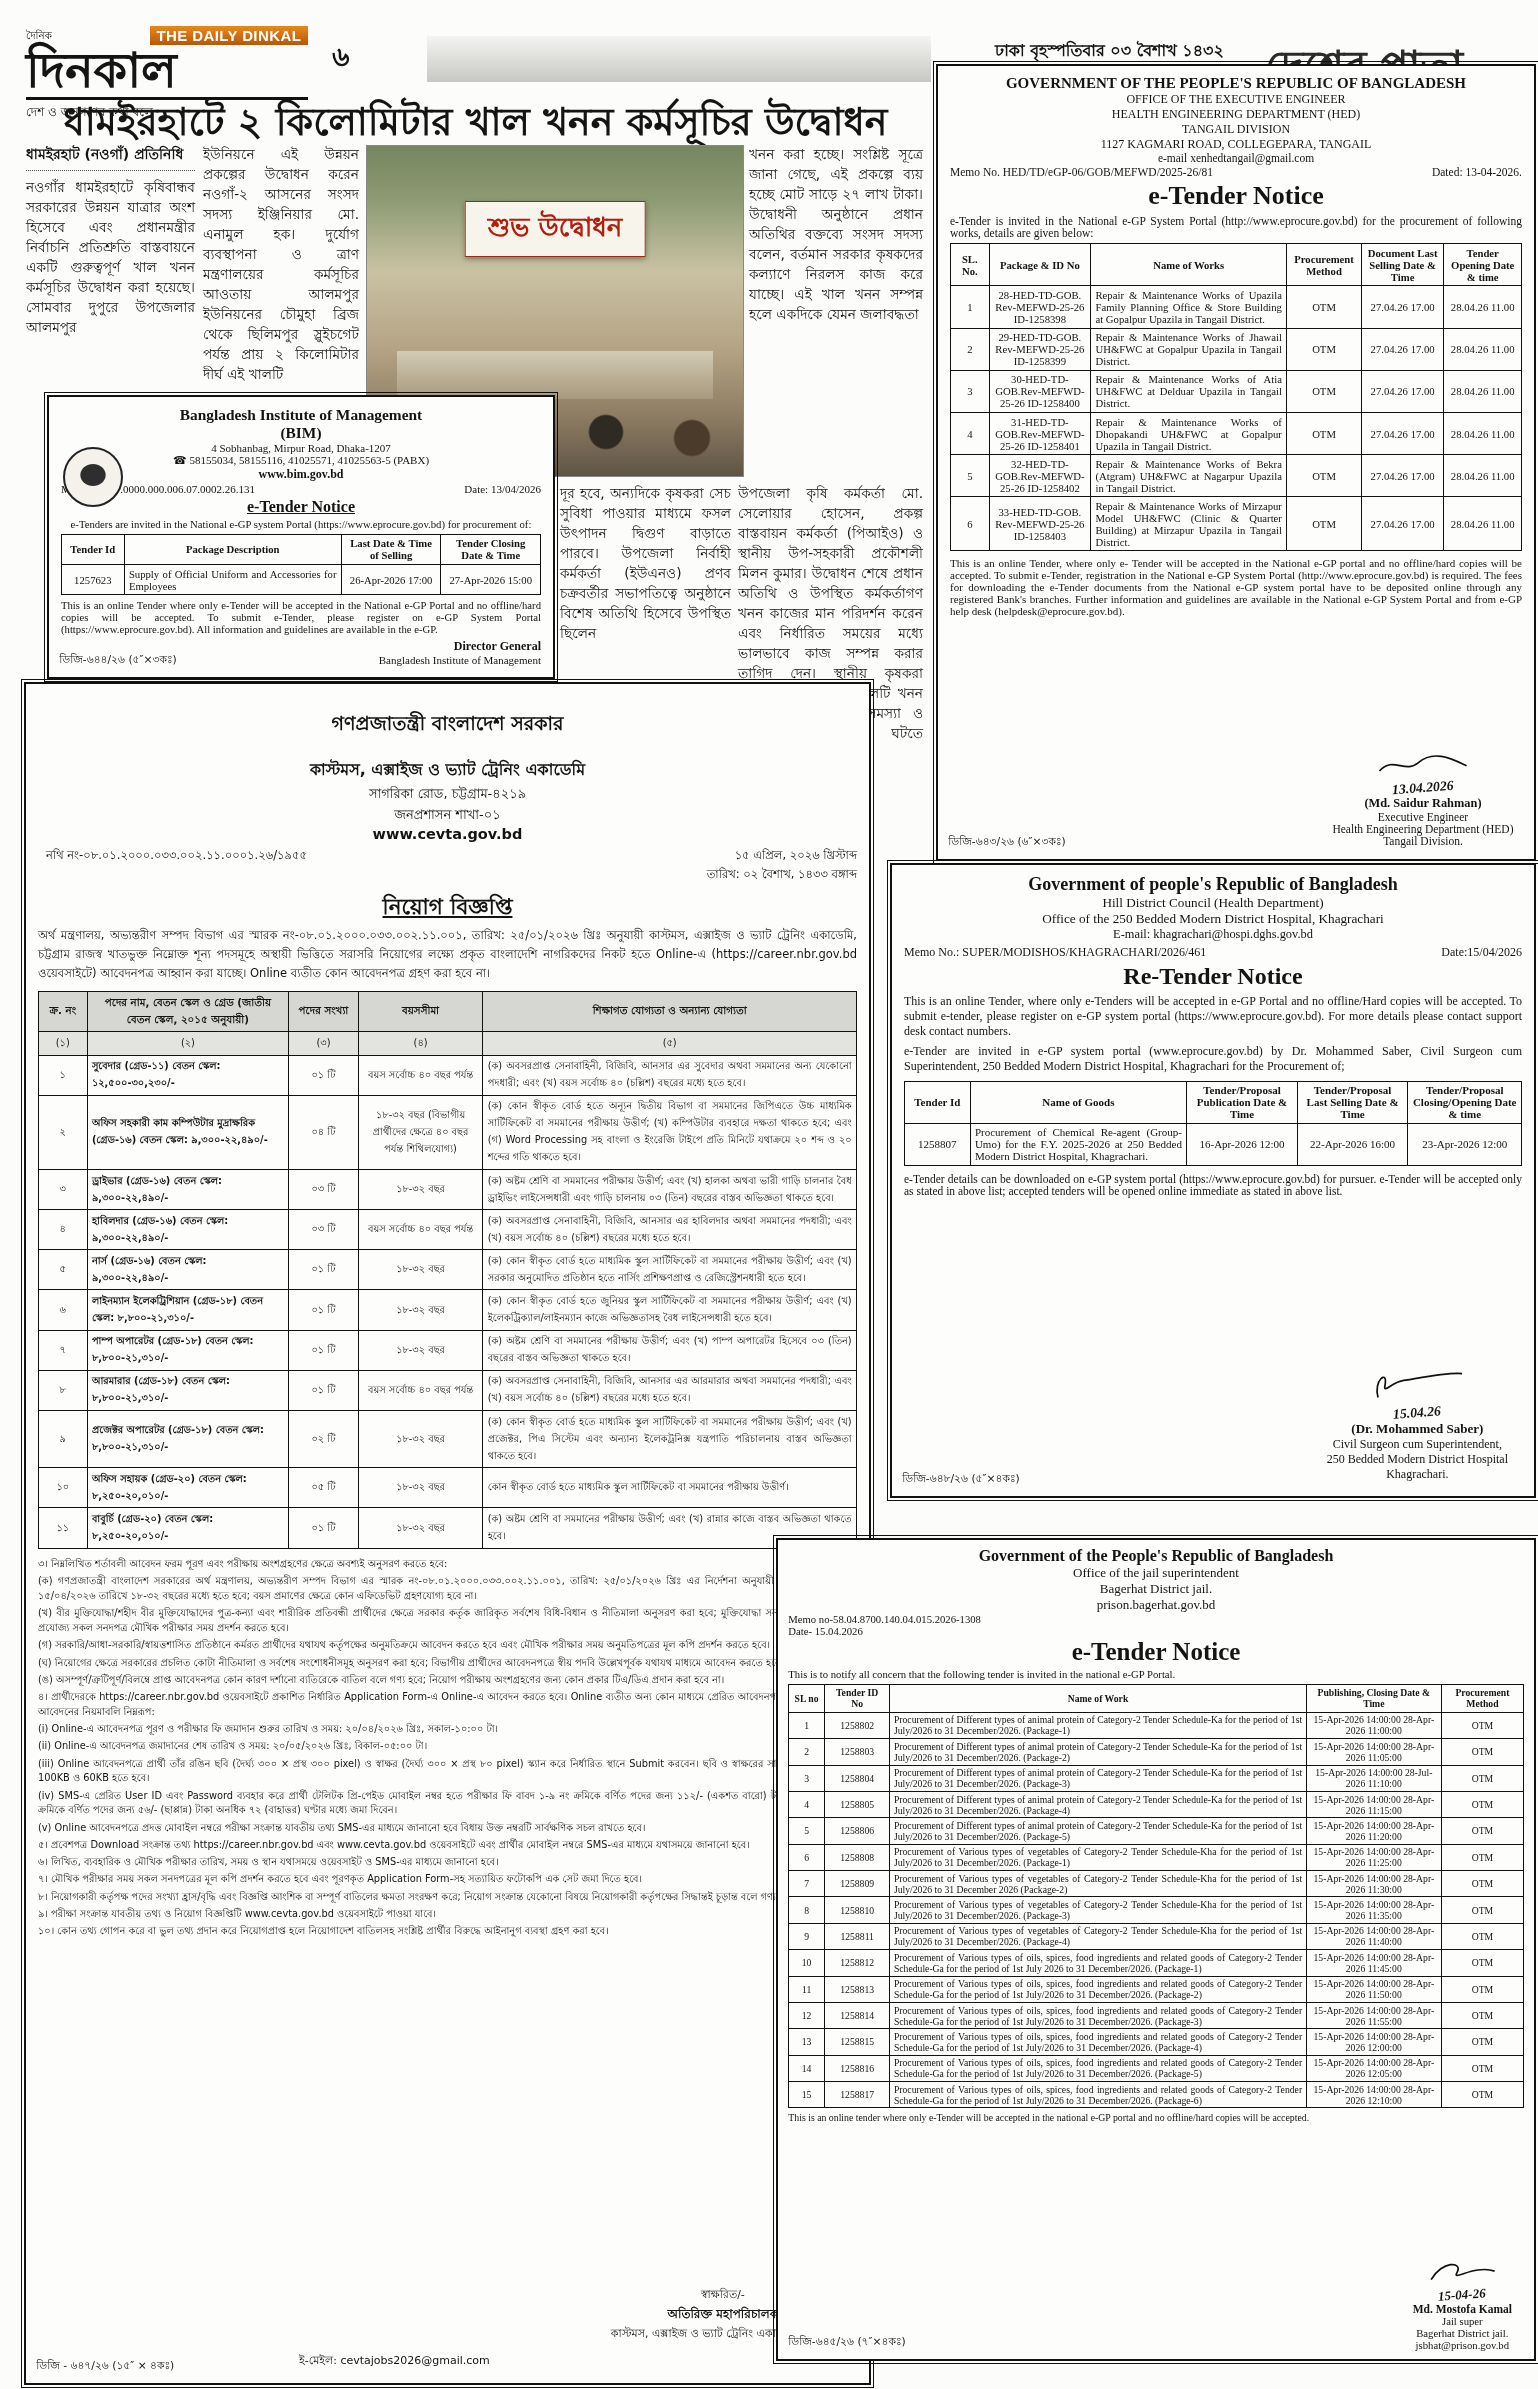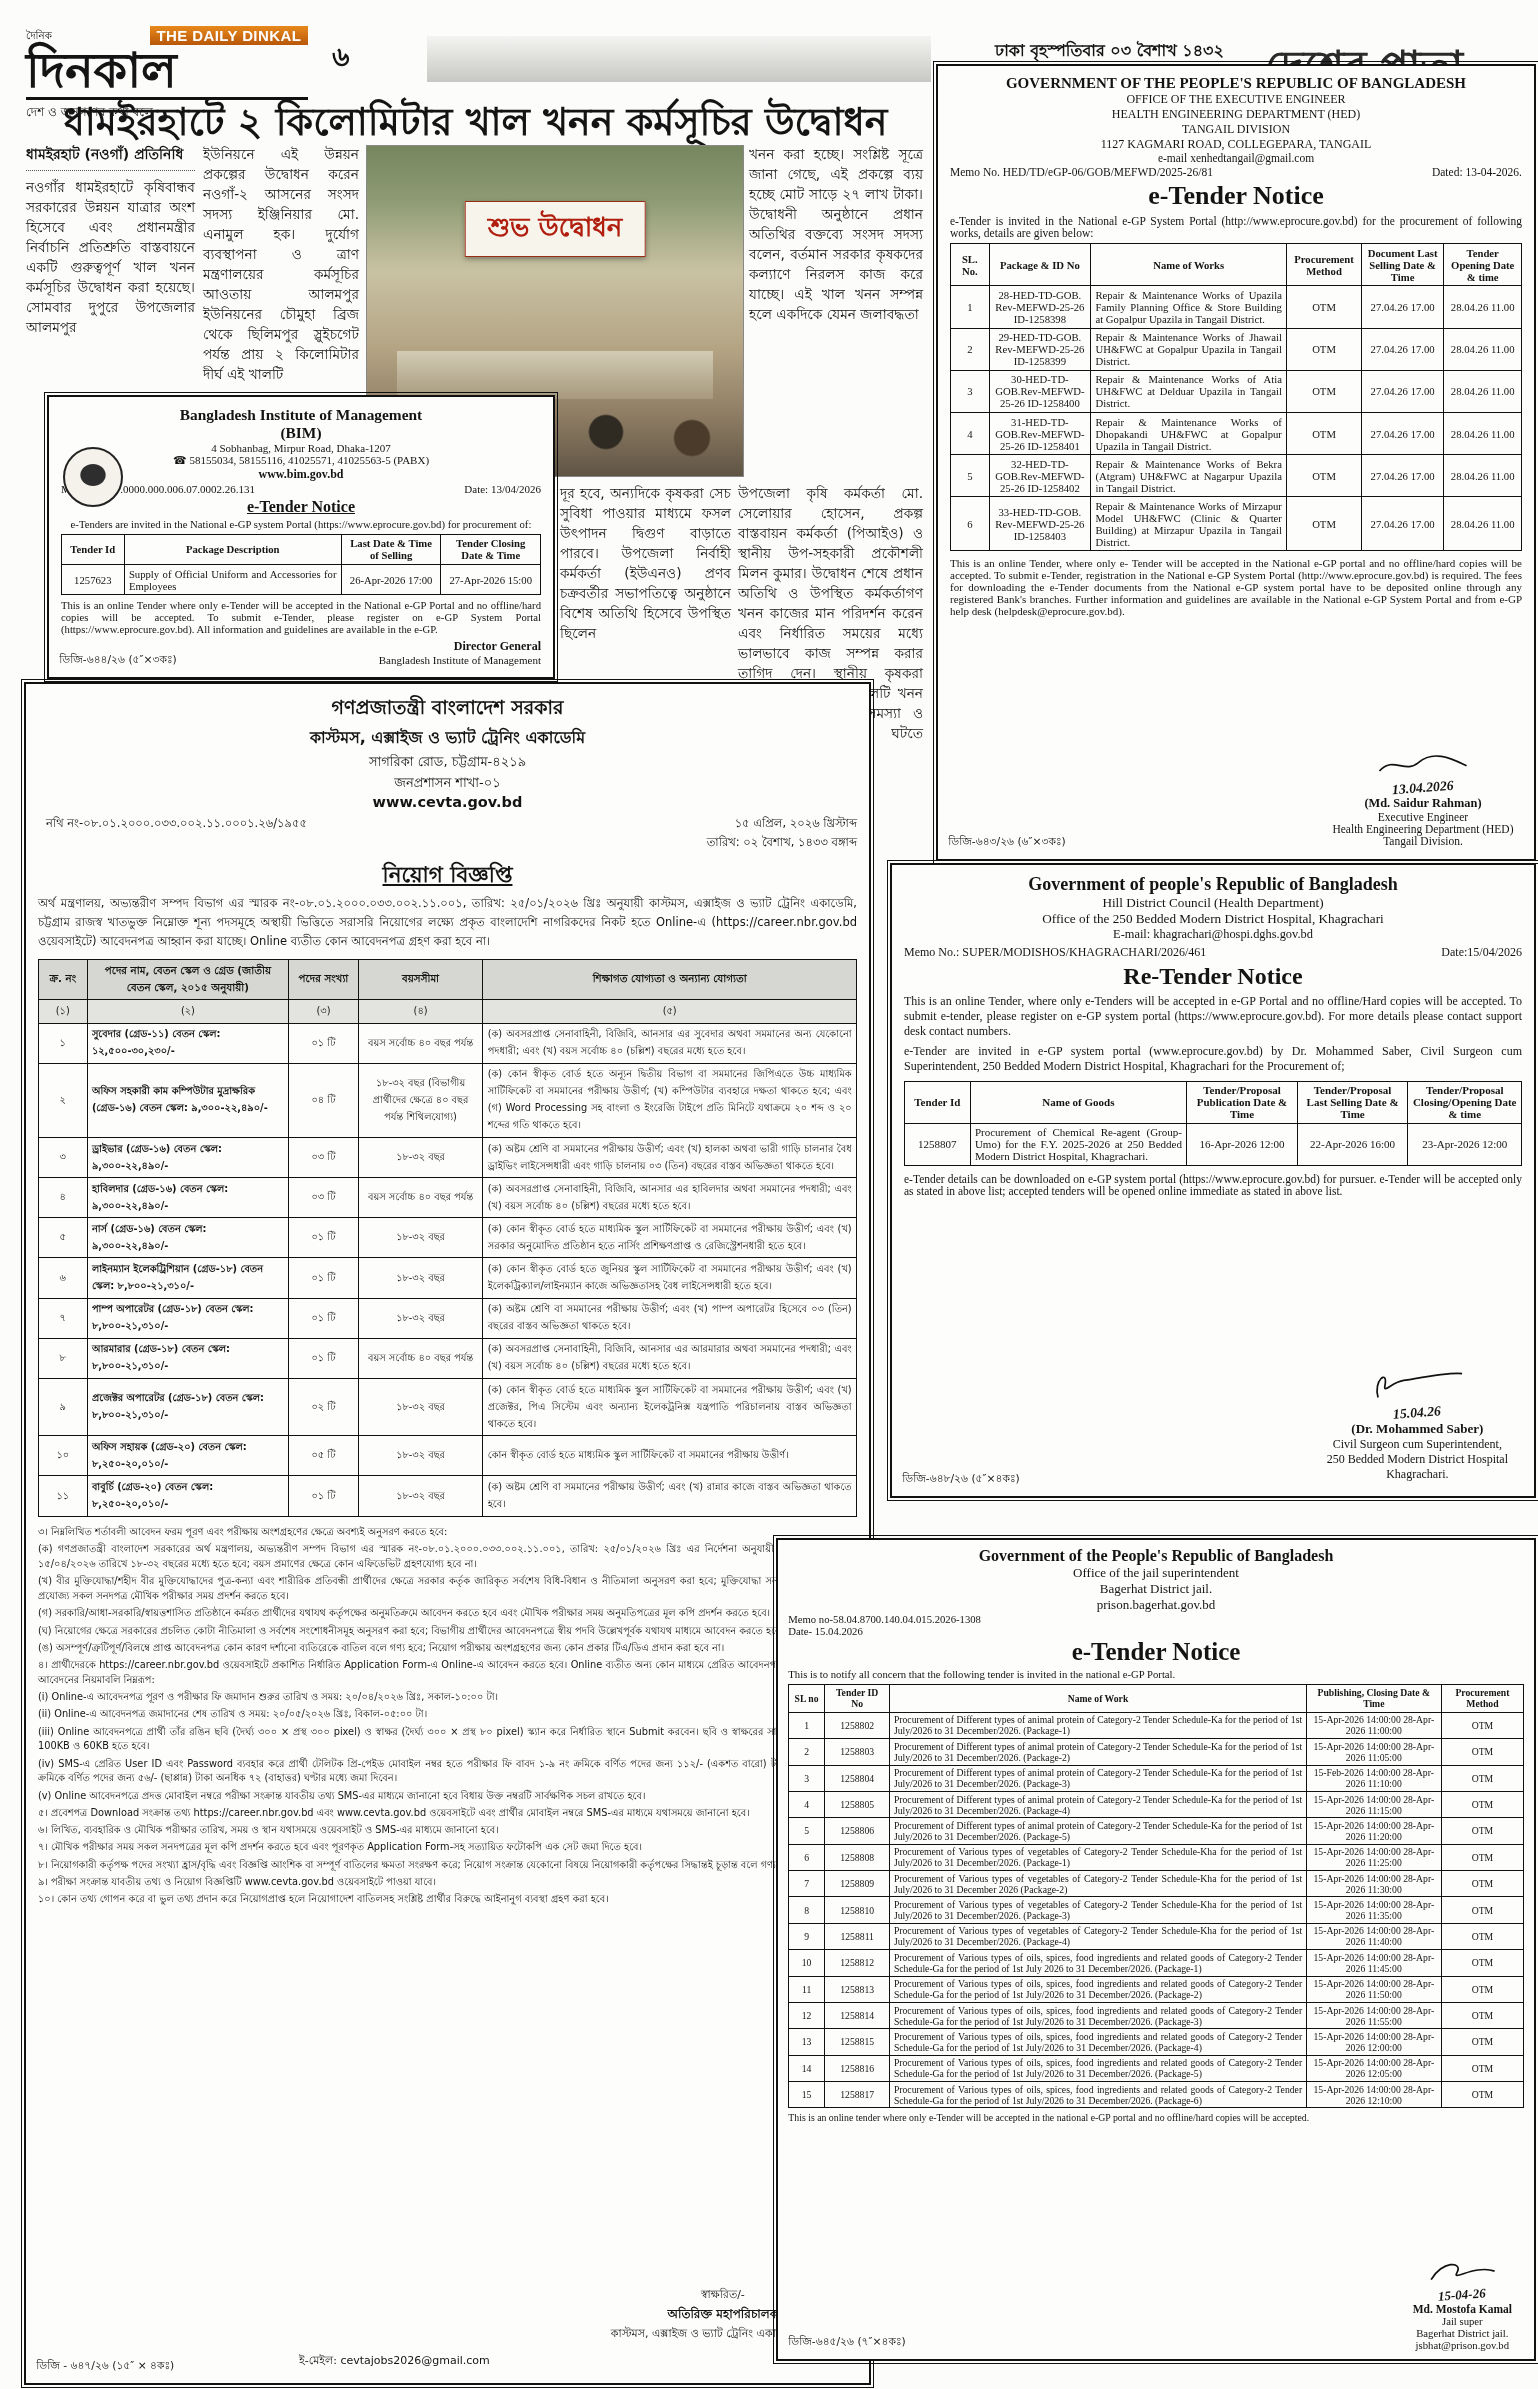--- a/index.html
+++ b/index.html
@@ -56,21 +56,21 @@
   
   .bim{left:47px;top:395px;width:504px;height:280px;font-size:11px;}
   .bim-logo{position:absolute;left:13.7px;top:50px;width:56px;height:56px;border-radius:50%;
      border:2.6px solid #222;background:radial-gradient(22px 19px at 28px 26px,#2e2e2e 0 55%,transparent 60%),#f4f2ea;}
   .bim h3{margin:0;font-size:15.4px;}
   .bim .addr{font-size:11px;}
   .bim .etn{font-size:16px;font-weight:bold;text-decoration:underline;margin:2.6px 0;}
 
   
   .cevta{left:24px;top:682px;width:843px;height:1699px;font-family:"DejaVu Sans",sans-serif;font-size:11px;}
-  .cevta h2{margin:0;font-size:19px;}
+  .cevta h2{margin:16px;font-size:19px;}
   .cevta h3{margin:0;font-size:16px;}
   .cevta .t{font-size:21.4px;font-weight:800;text-decoration:underline;margin:5.1px 0 1.7px;}
   .cevta .ntable{font-size:9.8px;}
   .cevta .ntable th{background:#d6d6d2;font-size:10.3px;}
   .cond{font-size:9.8px;line-height:1.5;margin-top:2.6px;text-align:justify;}
 
   
   .hed{left:936px;top:64px;width:596px;height:793px;font-size:11.5px;}
   .hed h3{margin:0;font-size:15px;}
   .hed .sub{font-size:12px;}
@@ -495,21 +495,21 @@
               <td class="center">2</td>
               <td class="center">1258803</td>
               <td class="just">Procurement of Different types of animal protein of Category-2 Tender Schedule-Ka for the period of 1st July/2026 to 31 December/2026. (Package-2)</td>
               <td class="center">15-Apr-2026 14:00:00  28-Apr-2026 11:05:00</td>
               <td class="center">OTM</td>
             </tr>
         <tr>
               <td class="center">3</td>
               <td class="center">1258804</td>
               <td class="just">Procurement of Different types of animal protein of Category-2 Tender Schedule-Ka for the period of 1st July/2026 to 31 December/2026. (Package-3)</td>
-              <td class="center">15-Feb-2026 14:00:00  28-Apr-2026 11:10:00</td>
+              <td class="center">15-Apr-2026 14:00:00  28-Jul-2026 11:10:00</td>
               <td class="center">OTM</td>
             </tr>
         <tr>
               <td class="center">4</td>
               <td class="center">1258805</td>
               <td class="just">Procurement of Different types of animal protein of Category-2 Tender Schedule-Ka for the period of 1st July/2026 to 31 December/2026. (Package-4)</td>
               <td class="center">15-Apr-2026 14:00:00  28-Apr-2026 11:15:00</td>
               <td class="center">OTM</td>
             </tr>
         <tr>

